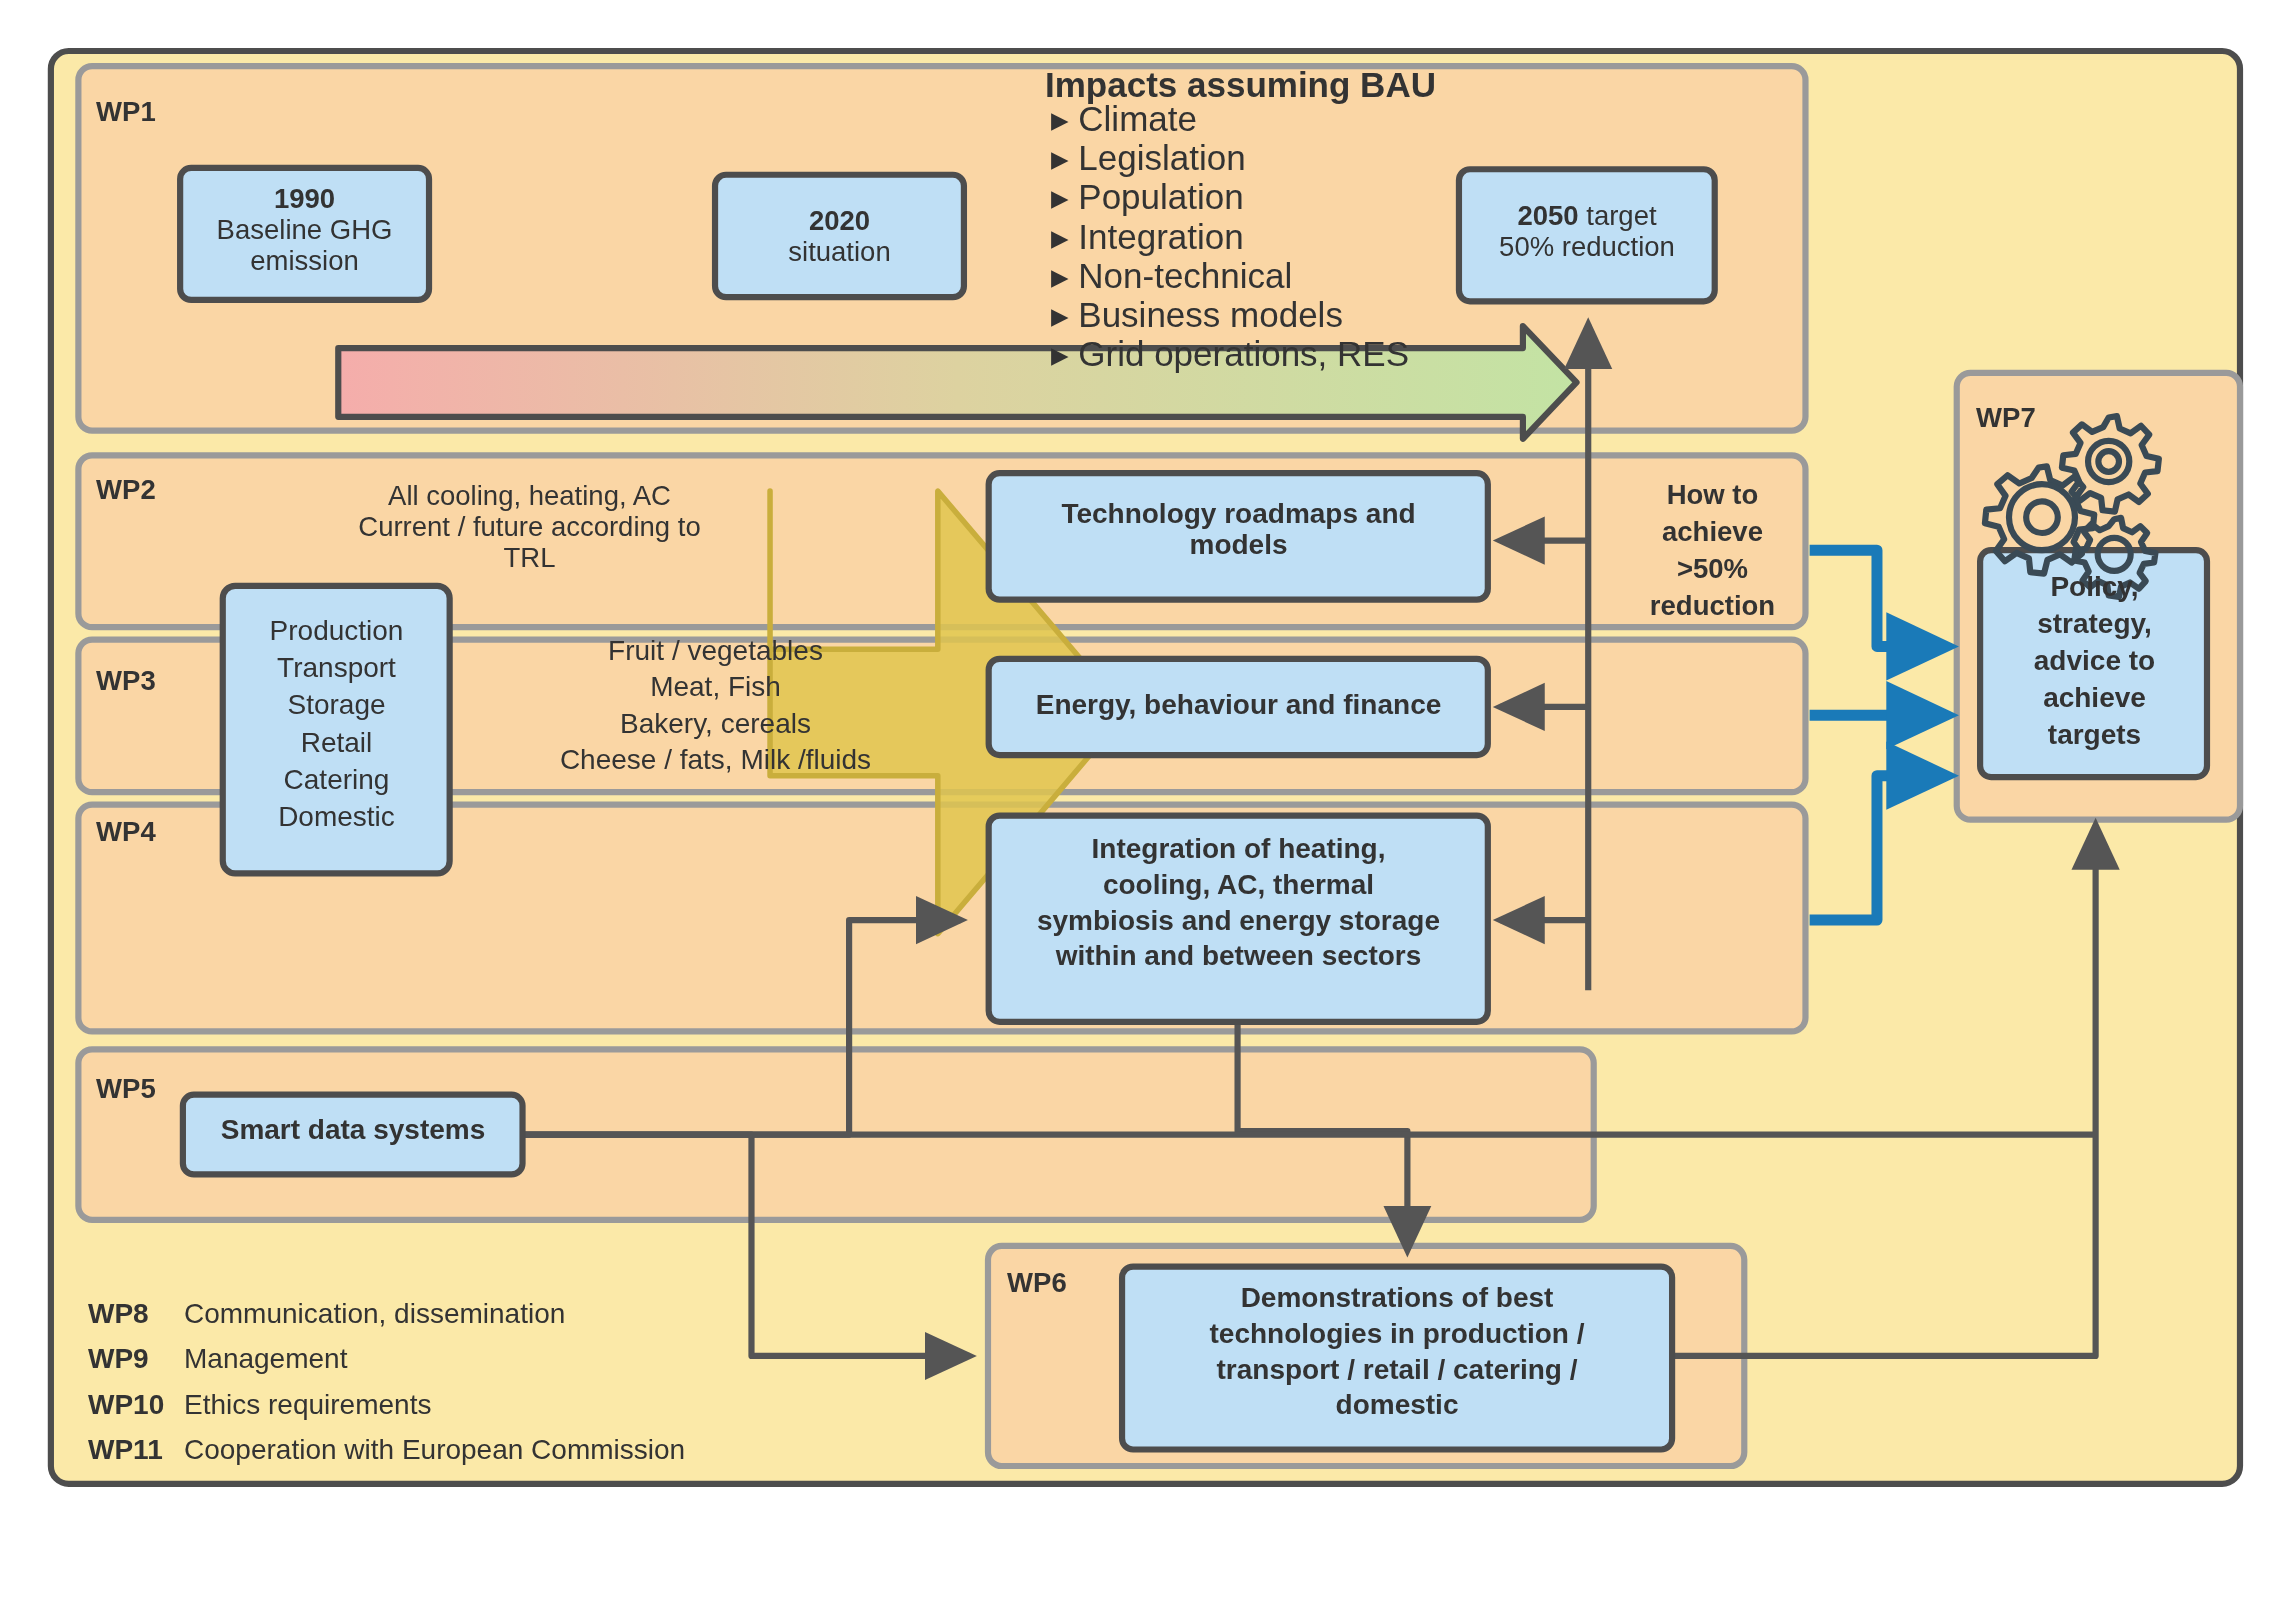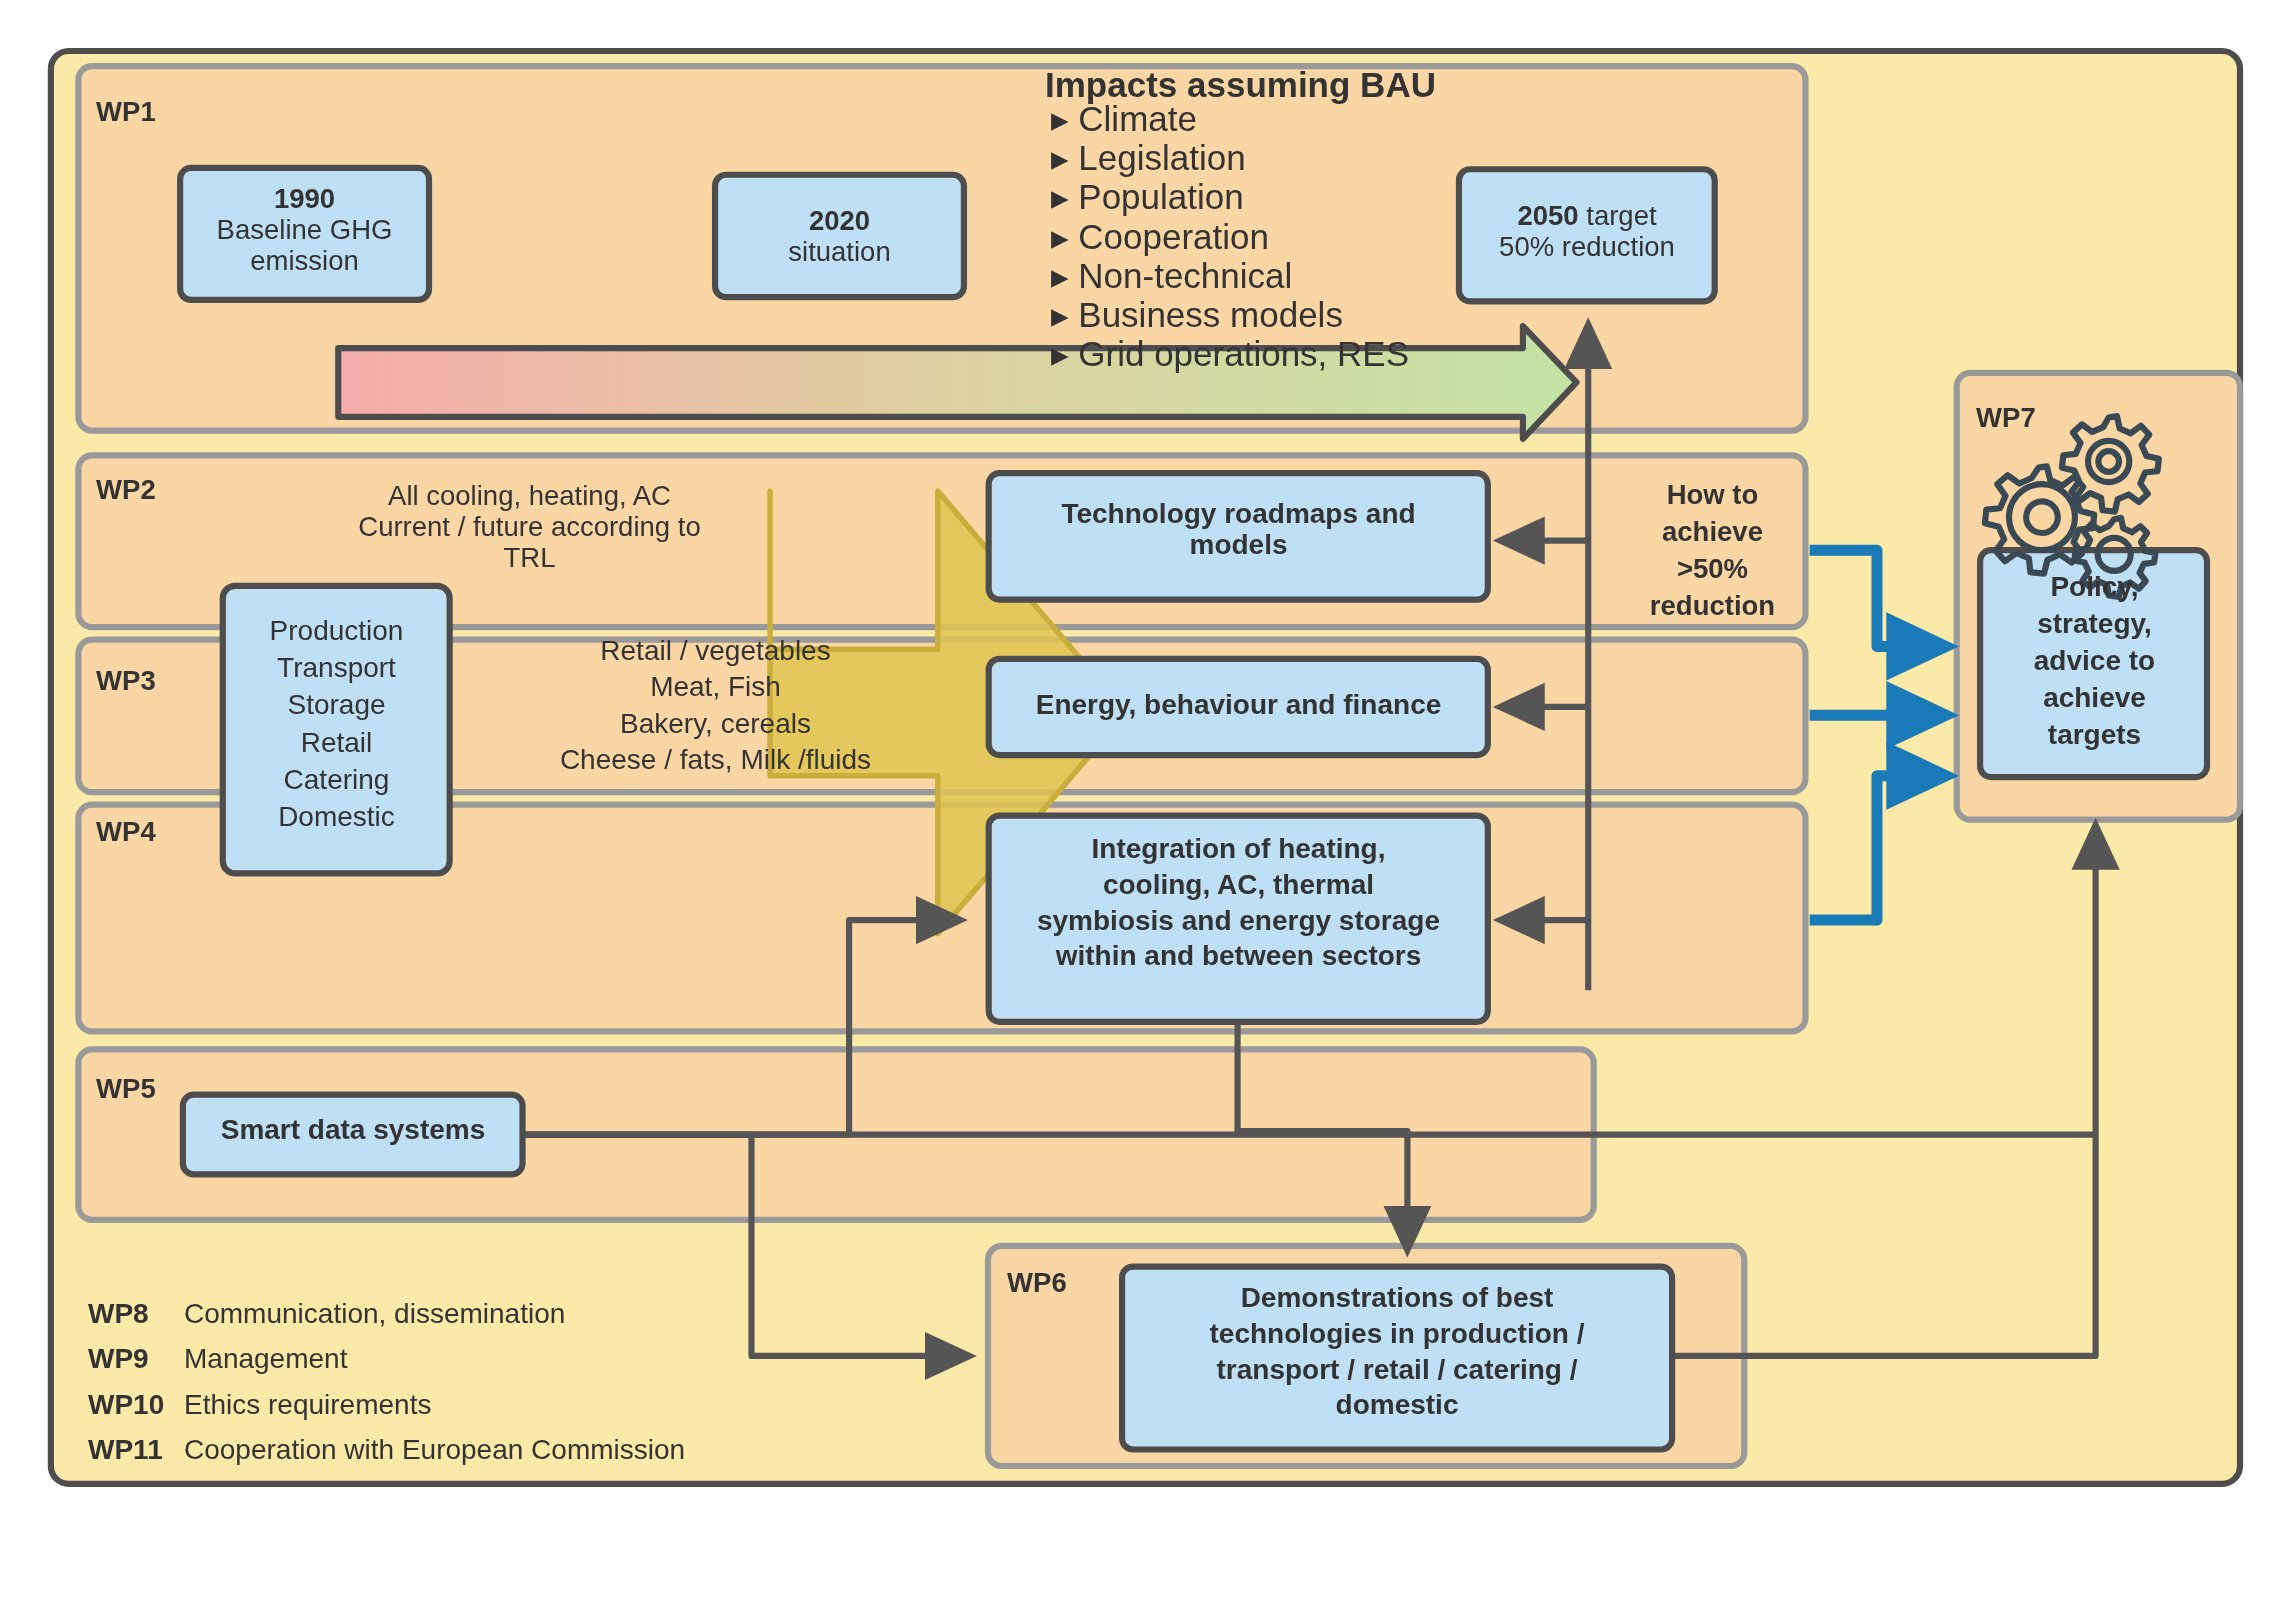--- a/index.html
+++ b/index.html
@@ -122,21 +122,21 @@
       <span style="font-weight:bold;">2050</span><span> target</span>
     </div>
     <div>50% reduction</div>
   </div>
 
   <div class="lbl" style="left:1045px;top:65px;font-size:35px;font-weight:bold;">Impacts assuming BAU</div>
   <div class="lbl" style="left:1051px;top:99px;font-size:35px;">
     <div><span>▸</span> <span>Climate</span></div>
     <div><span>▸</span> <span>Legislation</span></div>
     <div><span>▸</span> <span>Population</span></div>
-    <div><span>▸</span> <span>Cooperation</span></div>
+    <div><span>▸</span> <span>Integration</span></div>
     <div><span>▸</span> <span>Non-technical</span></div>
     <div><span>▸</span> <span>Business models</span></div>
     <div><span>▸</span> <span>Grid operations, RES</span></div>
   </div>
 
   <div class="lbl" style="left:289px;top:481px;width:481px;text-align:center;font-size:27.5px;">
     <div>All cooling, heating, AC</div>
     <div>Current / future according to</div>
     <div>TRL</div>
   </div>
@@ -144,21 +144,21 @@
   <div class="lbl" style="left:223px;top:612px;width:227px;text-align:center;font-size:28px;line-height:1.33;">
     <div>Production</div>
     <div>Transport</div>
     <div>Storage</div>
     <div>Retail</div>
     <div>Catering</div>
     <div>Domestic</div>
   </div>
 
   <div class="lbl" style="left:523px;top:633px;width:385px;text-align:center;font-size:28px;line-height:1.3;">
-    <div>Retail / vegetables</div>
+    <div>Fruit / vegetables</div>
     <div>Meat, Fish</div>
     <div>Bakery, cereals</div>
     <div>Cheese / fats, Milk /fluids</div>
   </div>
 
   <div class="lbl bluebox-txt" style="left:989px;top:498px;width:499px;font-size:28px;">
     <div>Technology roadmaps and</div>
     <div>models</div>
   </div>
 

